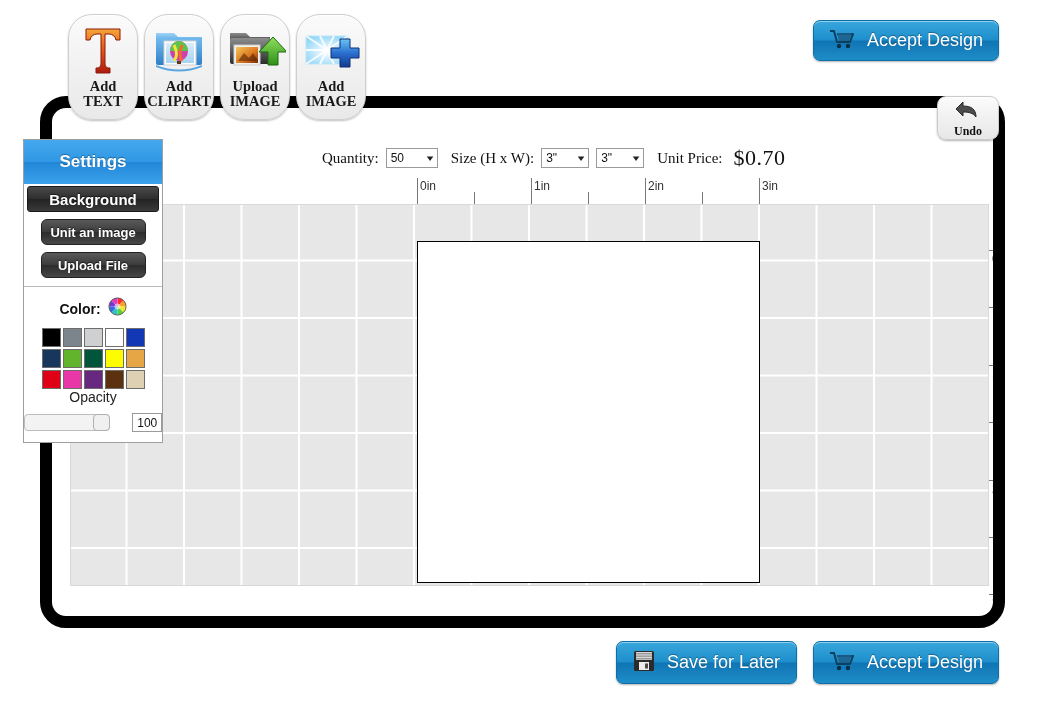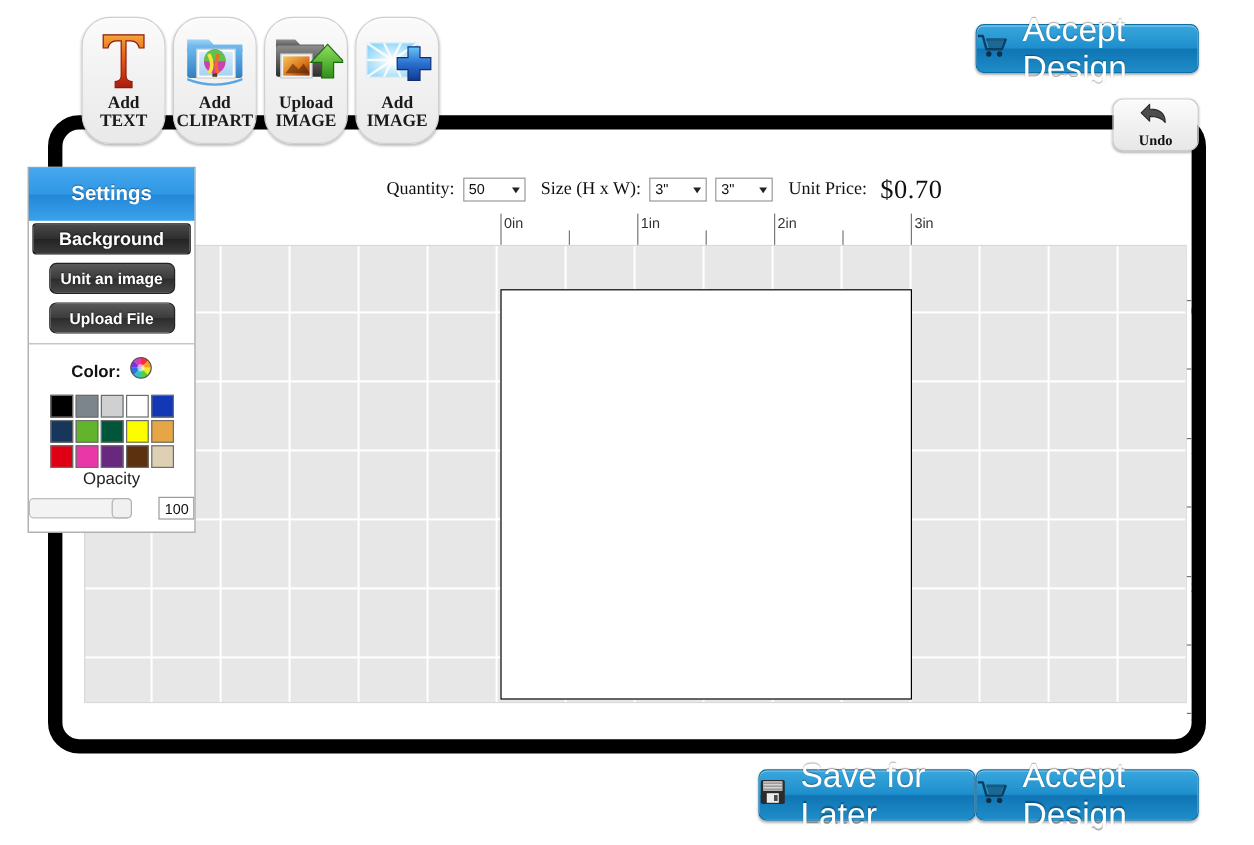--- a/index.html
+++ b/index.html
@@ -64,39 +64,39 @@
     box-shadow: inset 0 1px 0 rgba(255,255,255,.45), 0 1px 2px rgba(0,0,0,.3);
     display: flex;
     align-items: center;
     justify-content: center;
     gap: 12px;
     cursor: pointer;
     box-sizing: border-box;
   }
   .blue-btn-label {
     color: #ffffff;
-    font-size: 28px;
+    font-size: 18px;
     font-family: "Liberation Sans", sans-serif;
     text-shadow: 0 -1px 1px rgba(0,0,0,.35);
   }
   #accept-top {
     position: absolute;
     right: 46px;
     top: 20px;
     width: 186px;
     height: 41px;
     z-index: 40;
   }
 
   
   #undo-btn {
     position: absolute;
     right: 46px;
-    top: 82px;
-    width: 72px;
+    top: 96px;
+    width: 62px;
     height: 44px;
     border-radius: 9px;
     background: linear-gradient(180deg, #fbfbfb 0%, #f1f1f1 50%, #e7e7e7 100%);
     border: 1px solid #cbcbcb;
     box-shadow: 0 1px 2px rgba(0,0,0,.3), inset 0 1px 0 #fff;
     z-index: 40;
     display: flex;
     flex-direction: column;
     align-items: center;
     justify-content: center;
@@ -399,20 +399,21 @@
     justify-content: center;
     box-sizing: border-box;
   }
 
   
   #bottom-bar {
     position: absolute;
     right: 46px;
     bottom: 20px;
     display: flex;
+    gap: 16px;
     z-index: 40;
   }
   #save-later-btn { width: 181px; height: 43px; }
   #accept-bottom  { width: 186px; height: 43px; }
 </style>
 </head>
 <body>
 
 <div id="top-toolbar">
 

